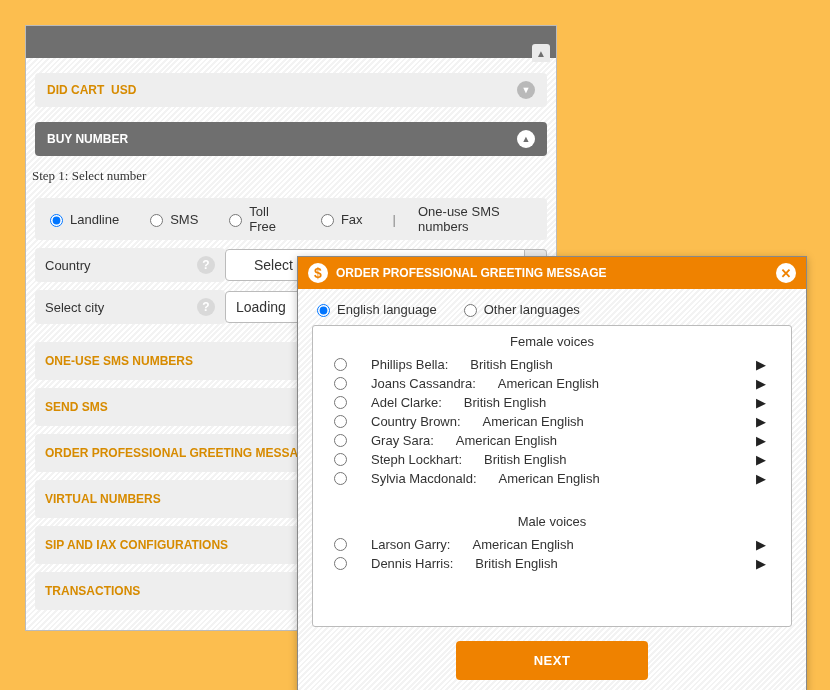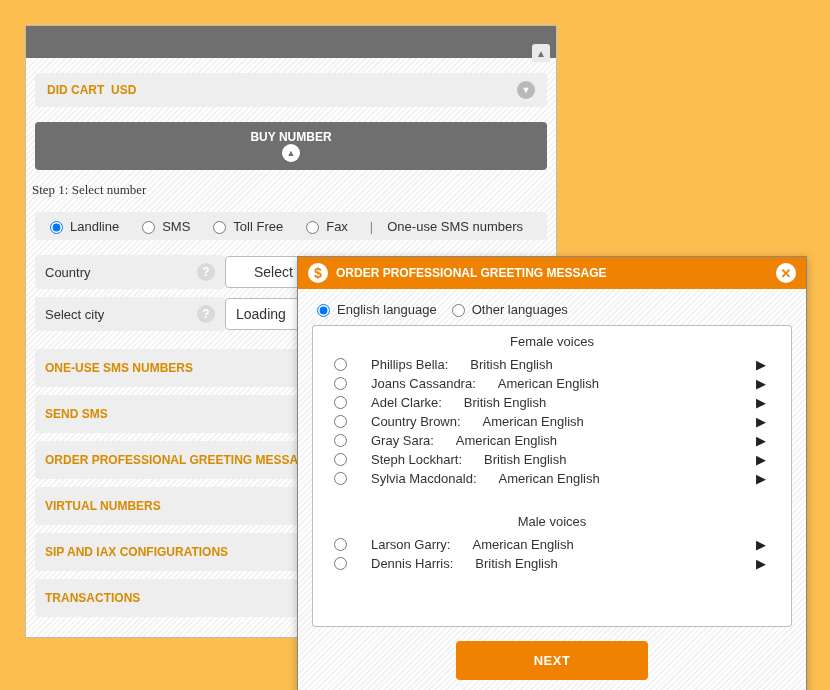--- a/index.html
+++ b/index.html
@@ -47,45 +47,44 @@
     display: flex;
     align-items: center;
     justify-content: space-between;
     color: #d78b00;
     font-weight: bold;
     font-size: 12px;
   }
   .section.dark {
     background: #6f6f6f;
     color: #fff;
-    flex-direction: column;
   }
   .circle-btn {
     width: 18px; height: 18px;
     border-radius: 50%;
     background: #b9b9b9;
     display: flex; align-items: center; justify-content: center;
     color: #fff;
     font-size: 9px;
   }
   .circle-btn.light { background: #fff; color: #6f6f6f; }
   .step-label {
     margin: 12px 0 10px 0;
     padding: 0 6px;
     font-size: 13px;
     font-family: Liberation Serif, serif;
   }
   .radio-row {
-    margin: 14px 9px 15px 9px;
+    margin: 14px 9px 8px 9px;
     background: #eee;
     border-radius: 4px;
     padding: 6px 10px;
     display: flex;
     align-items: center;
-    gap: 10px;
+    gap: 18px;
     font-size: 13px;
   }
   .radio-row label { display: flex; align-items: center; gap: 4px; margin-right: 8px;}
   .radio-divider { color: #888; margin: 0 4px; }
   .field-row {
     margin: 8px 9px 0 9px;
     display: flex;
     align-items: center;
   }
   .field-label {
@@ -188,21 +187,21 @@
     width: 20px; height: 20px;
     border-radius: 50%;
     background: #fff;
     color: #ef8200;
     display: flex; align-items: center; justify-content: center;
     font-weight: bold;
     font-size: 13px;
   }
   .modal-body { padding: 12px 14px 0 14px; }
   .modal-step { font-size: 13px; margin-bottom: 10px; }
-  .lang-row { display: flex; gap: 10px; font-size: 13px; margin-bottom: 8px; }
+  .lang-row { display: flex; gap: 22px; font-size: 13px; margin-bottom: 8px; }
   .lang-row label { display: flex; align-items: center; gap: 4px; }
   .voice-box {
     background: #fff;
     border: 1px solid #bbb;
     border-radius: 3px;
     height: 302px;
     overflow: hidden;
     font-size: 13px;
     padding: 4px 11px;
   }

